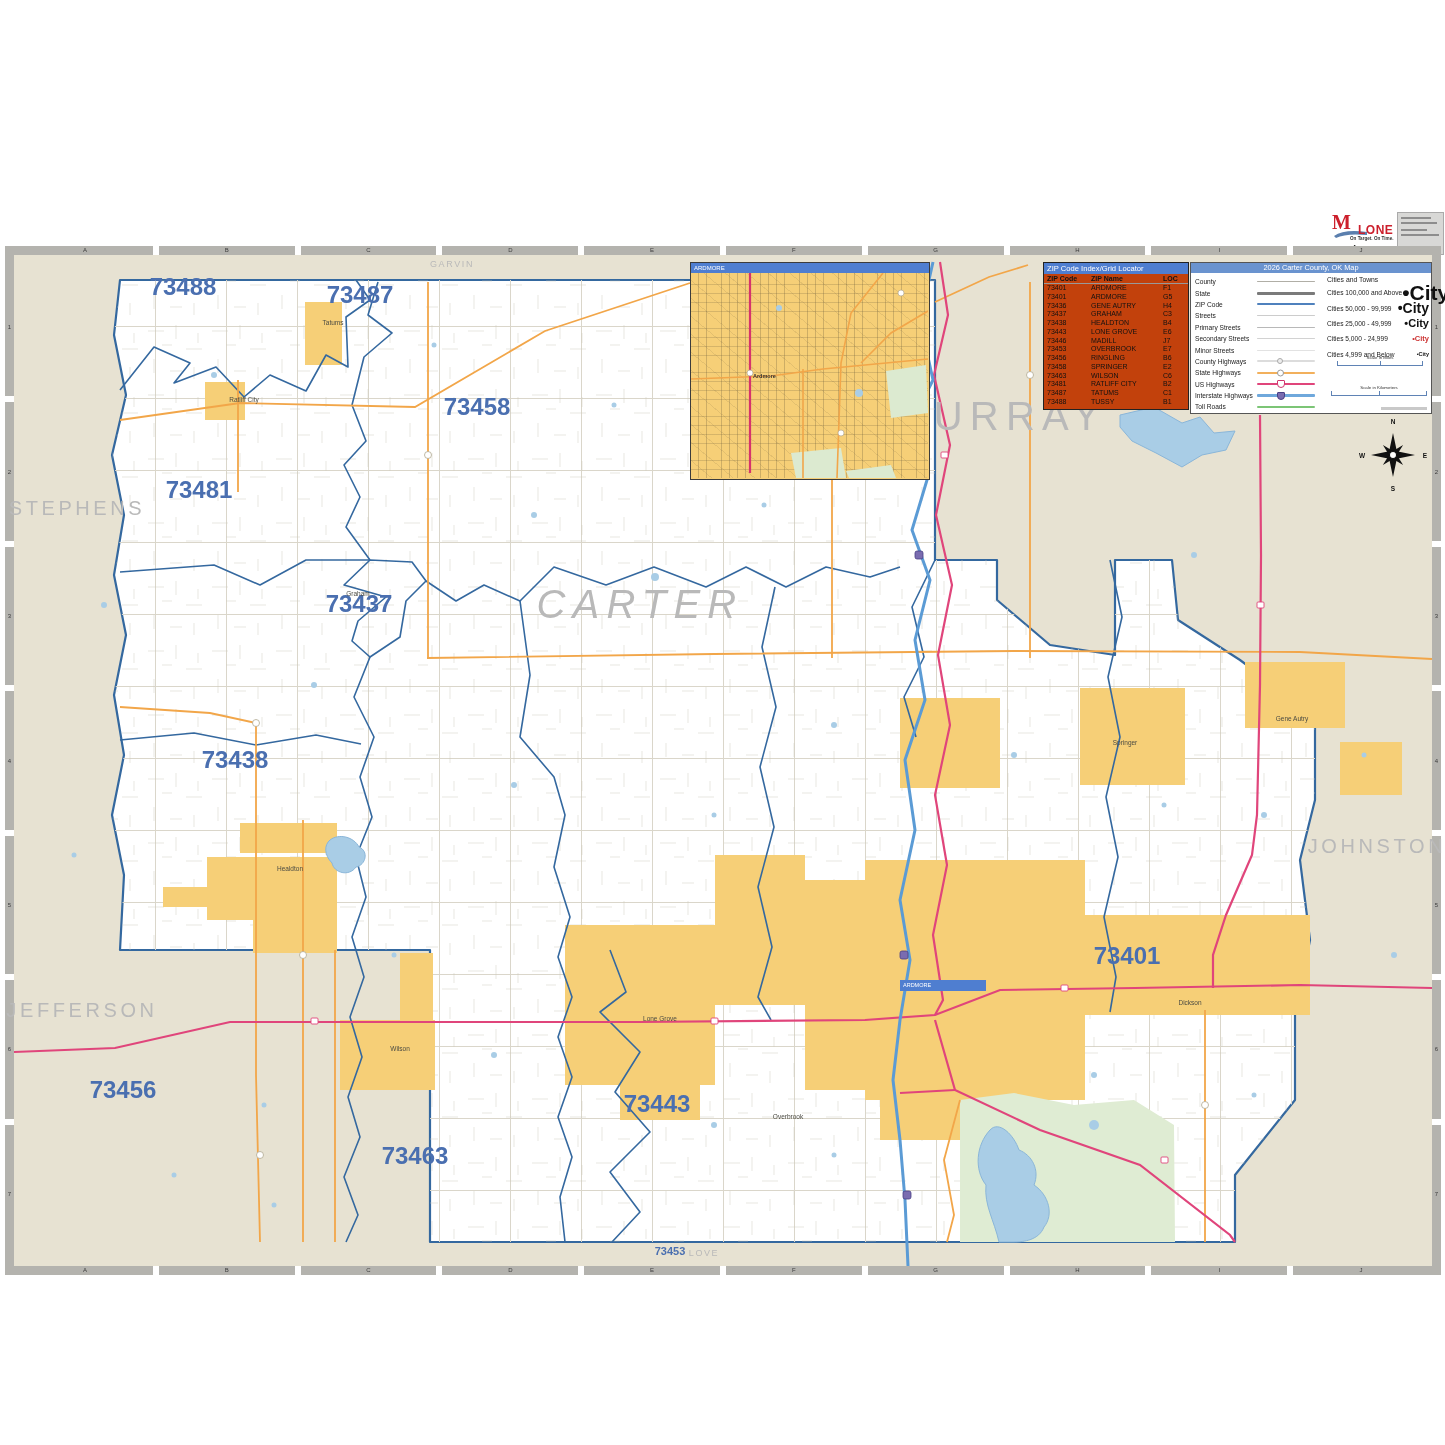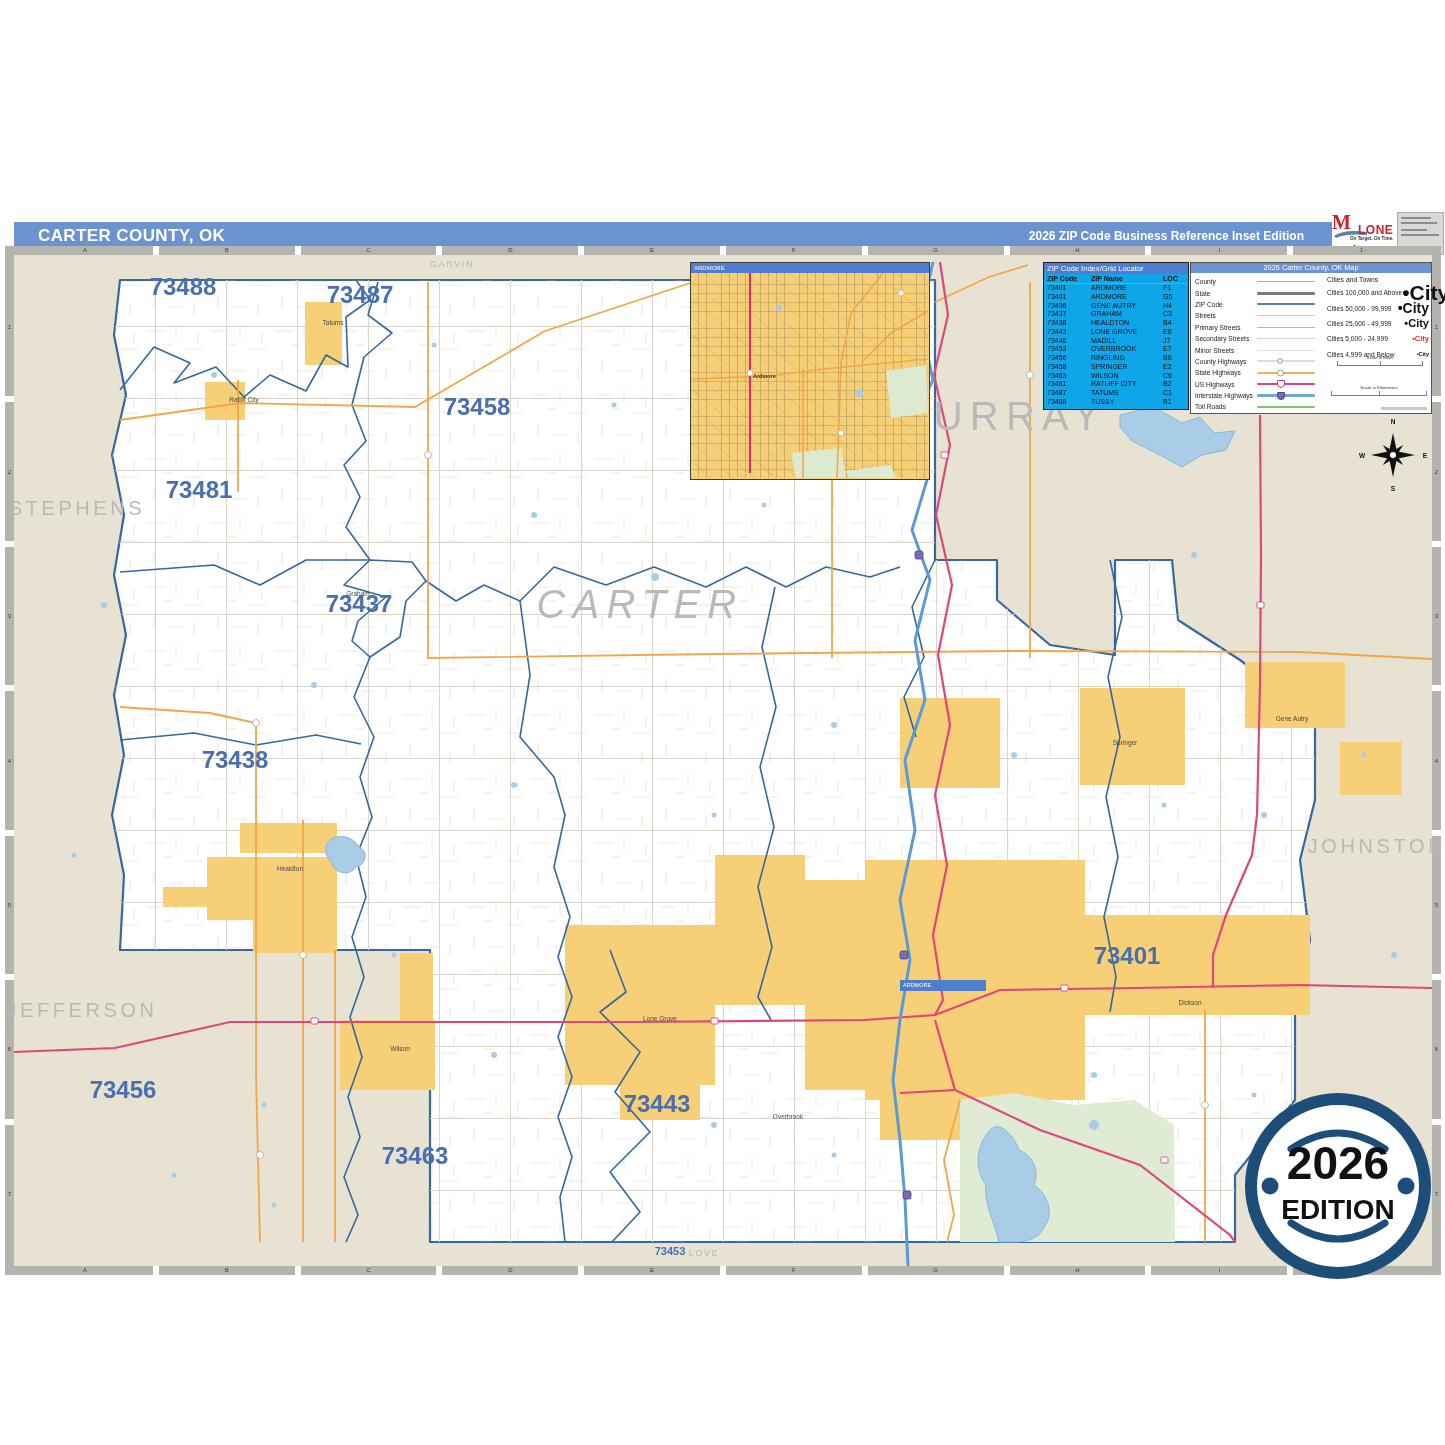--- a/index.html
+++ b/index.html
@@ -40,21 +40,21 @@
   .inset{position:absolute;left:676px;top:7px;width:240px;height:218px;border:1.5px solid #3c3c3c;box-sizing:border-box;background:#f6cf77;}
   .inset-title{position:absolute;left:0;top:0;width:100%;height:10px;background:#4f7ed0;color:#fff;
                font-size:6px;line-height:10px;padding-left:3px;box-sizing:border-box;}
   .inset-body{position:absolute;left:0;top:10px;width:237px;height:205px;background:#f6cf77;
       background-image:
         repeating-linear-gradient(90deg,transparent 0 7px, rgba(110,95,60,.30) 7px 7.8px),
         repeating-linear-gradient(0deg,transparent 0 8px, rgba(110,95,60,.24) 8px 8.8px),
         repeating-linear-gradient(40deg,transparent 0 13px, rgba(110,95,60,.14) 13px 13.8px);}
   .inset-city{position:absolute;left:62px;top:100px;font-size:5.5px;color:#333;font-weight:bold;}
   
-  .zip-index{position:absolute;left:1029px;top:7px;width:146px;height:148px;background:#0ea5e9;border:1.6px solid #222;box-sizing:border-box;}
+  .zip-index{position:absolute;left:1029px;top:7px;width:146px;height:148px;background:#c2410c;border:1.6px solid #222;box-sizing:border-box;}
   .zi-title{background:#4f7ed0;color:#fff;font-size:7.6px;line-height:11px;padding-left:3px;white-space:nowrap;}
   .zip-index table{border-collapse:collapse;width:100%;table-layout:fixed;}
   .zip-index th{font-size:7px;text-align:left;color:#111;font-weight:bold;border-bottom:.5px solid #999;padding:0 0 0 3px;line-height:9px;}
   .zip-index td{font-size:7px;color:#111;padding:0 0 0 3px;line-height:8.75px;overflow:hidden;white-space:nowrap;}
   .zip-index col.c1{width:44px;} .zip-index col.c2{width:72px;} .zip-index col.c3{width:28px;}
   
   .legend{position:absolute;left:1176px;top:7px;width:242px;height:152px;background:#fff;border:1px solid #555;box-sizing:border-box;}
   .lg-title{background:#6a93cf;color:#fff;font-size:7.4px;line-height:10px;text-align:center;}
   .lg-left{position:absolute;left:4px;top:13px;width:126px;}
   .lg-row{display:flex;align-items:center;height:11.4px;}
@@ -81,24 +81,20 @@
   .cp-n{left:50%;top:0;transform:translateX(-50%);} .cp-s{left:50%;bottom:0;transform:translateX(-50%);}
   .cp-w{left:0;top:50%;transform:translateY(-50%);} .cp-e{right:0;top:50%;transform:translateY(-50%);}
   
   .badge{position:absolute;left:1243px;top:1091px;width:190px;height:190px;z-index:50;}
 </style>
 </head>
 <body>
 
 <div class="page">
 
-  <div class="header-bar">
-    <span class="header-title">CARTER COUNTY, OK</span>
-    <span class="header-edition">2026 ZIP Code Business Reference Inset Edition</span>
-  </div>
 
   <div class="logo">
     <div class="logo-left">
       <span class="logo-m">M</span>
       <span class="logo-arket">arket</span>
       <svg class="logo-swoosh" width="34" height="9" viewBox="0 0 34 9">
         <path d="M0,7 Q10,0 33,3 L33,6 Q12,4 2,9 Z" fill="#5b7fae"></path>
       </svg>
       <span class="logo-maps">LONE</span>
       <span class="logo-tag">On Target.  On Time.</span>
@@ -585,25 +581,14 @@
         <i class="notch" style="left: 1418px; top: 430.286px; width: 9px; height: 6px;"></i>
         <i class="notch" style="left: -9px; top: 574.714px; width: 9px; height: 6px;"></i>
         <i class="notch" style="left: 1418px; top: 574.714px; width: 9px; height: 6px;"></i>
         <i class="notch" style="left: -9px; top: 719.143px; width: 9px; height: 6px;"></i>
         <i class="notch" style="left: 1418px; top: 719.143px; width: 9px; height: 6px;"></i>
         <i class="notch" style="left: -9px; top: 863.571px; width: 9px; height: 6px;"></i>
         <i class="notch" style="left: 1418px; top: 863.571px; width: 9px; height: 6px;"></i>
       </div>
   </div>
 
-  <div class="badge">
-    <svg width="190" height="190" viewBox="0 0 190 190">
-      <circle cx="95" cy="95" r="87" fill="#fff" stroke="#1c4e79" stroke-width="12"></circle>
-      <path d="M48,58 Q95,26 142,58" fill="none" stroke="#1c4e79" stroke-width="7" stroke-linecap="round"></path>
-      <path d="M48,132 Q95,164 142,132" fill="none" stroke="#1c4e79" stroke-width="7" stroke-linecap="round"></path>
-      <circle cx="27" cy="95" r="8.5" fill="#1c4e79"></circle>
-      <circle cx="163" cy="95" r="8.5" fill="#1c4e79"></circle>
-      <text x="95" y="88" text-anchor="middle" font-family="Liberation Sans, sans-serif" font-size="46" font-weight="bold" fill="#111">2026</text>
-      <text x="95" y="128" text-anchor="middle" font-family="Liberation Sans, sans-serif" font-size="28" font-weight="bold" fill="#111">EDITION</text>
-    </svg>
-  </div>
 
 </div>
 
 </body></html>

